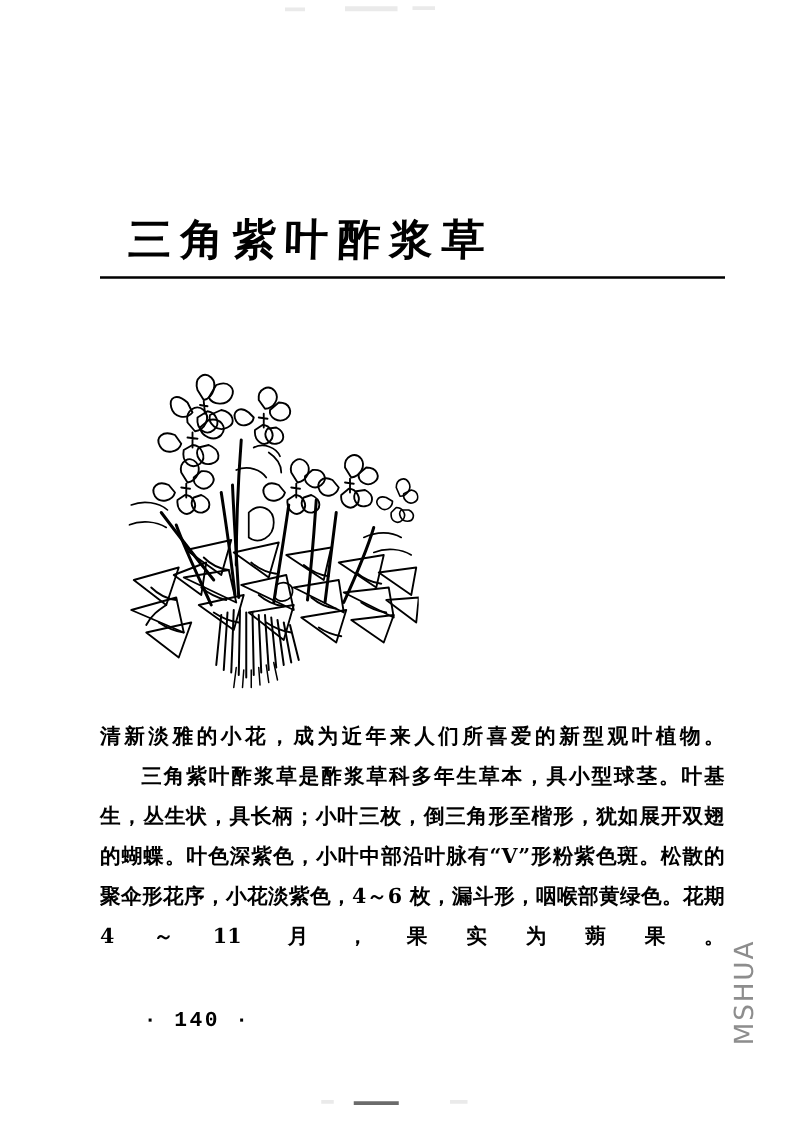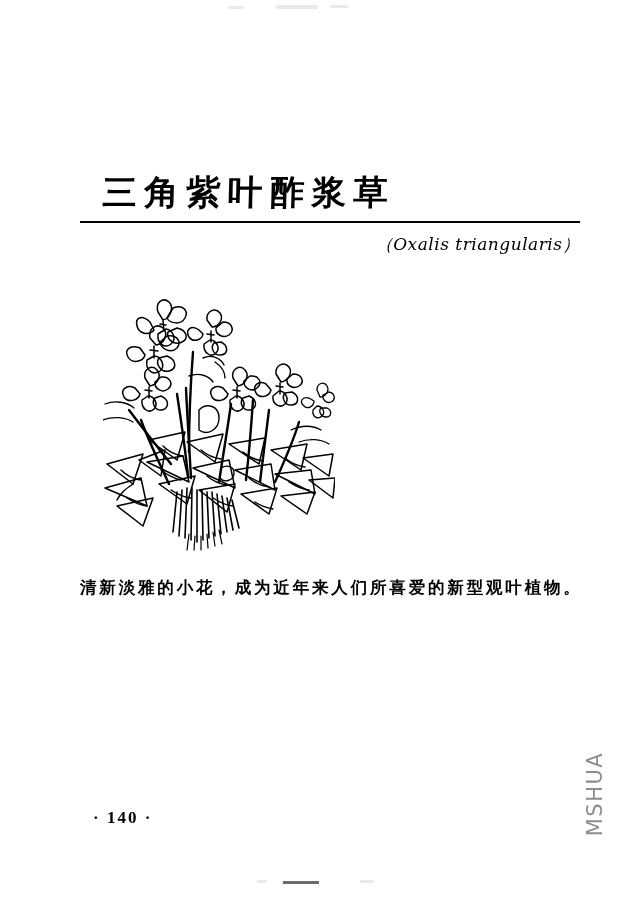--- a/index.html
+++ b/index.html
@@ -112,30 +112,30 @@
     left: 80px;
     width: 500px;
     font-family: "DejaVu Serif", "Liberation Serif", serif;
     font-size: 16.5px;
     font-weight: 700;
     line-height: 32px;
     letter-spacing: .2px;
     text-align: justify;
     text-align-last: justify;
   }
-  #para-tail { top: 573px; font-family: Liberation Mono, monospace; }
+  #para-tail { top: 573px; }
   #para-2    { top: 605px; text-indent: 33px; }
   #para-3    { top: 733px; text-indent: 33px; }
 
   
   #page-number {
     position: absolute;
-    left: 93px;
+    left: 115px;
     top: 808px;
-    font-family: Liberation Serif, serif;
+    font-family: Liberation Mono, monospace;
     font-size: 17px;
     font-weight: 700;
     letter-spacing: 2px;
   }
 
   
   #watermark {
     position: absolute;
     right: -18px;
     top: 782px;
@@ -161,21 +161,20 @@
 
   <div class="artifact" style="left:257px; top:880px; width:10px; height:3px;"></div>
   <div class="artifact" style="left:283px; top:881px; width:36px; height:3px; background:#3a3a3a; opacity:.75;"></div>
   <div class="artifact" style="left:360px; top:880px; width:14px; height:3px;"></div>
 
   <div id="title-block">
     <div id="article-title">三角紫叶酢浆草</div>
   </div>
   <div id="title-rule"></div>
 
-  <div id="latin-name">（Oxalis triangularis）</div>
 
   <div id="illustration">
     <svg viewBox="0 0 232 268" xmlns="http://www.w3.org/2000/svg" fill="none" stroke="#000" stroke-width="1.5" stroke-linecap="round" stroke-linejoin="round">
 
       <g stroke-width="2.4">
         <path d="M83 96 C 84 120, 86 150, 88 186"></path>
         <path d="M90 60 C 88 86, 86 120, 86 160"></path>
         <path d="M74 102 C 78 128, 82 155, 85 184"></path>
         <path d="M128 112 C 124 140, 120 164, 116 190"></path>
         <path d="M150 108 C 148 138, 146 162, 143 188"></path>
@@ -328,19 +327,20 @@
       <g stroke-width="1.4">
         <path d="M96 118 C 104 110, 116 114, 116 126 C 116 138, 104 144, 96 138 Z"></path>
         <path d="M118 176 C 124 172, 132 175, 131 182 C 130 189, 121 191, 117 186 Z"></path>
       </g>
     </svg>
   </div>
 
 
   <div class="body-block" id="para-tail">清新淡雅的小花，成为近年来人们所喜爱的新型观叶植物。</div>
 
+  <div class="body-block" id="para-2">三角紫叶酢浆草是酢浆草科多年生草本，具小型球茎。叶基生，丛生状，具长柄；小叶三枚，倒三角形至楷形，犹如展开双翅的蝴蝶。叶色深紫色，小叶中部沿叶脉有“V”形粉紫色斑。松散的聚伞形花序，小花淡紫色，4～6 枚，漏斗形，咽喉部黄绿色。花期 4～11 月，果实为蒴果。</div>
 
 
   <div id="page-number">· 140 ·</div>
 
   <div id="watermark">MSHUA</div>
 
 </div>
 
 </body></html>

